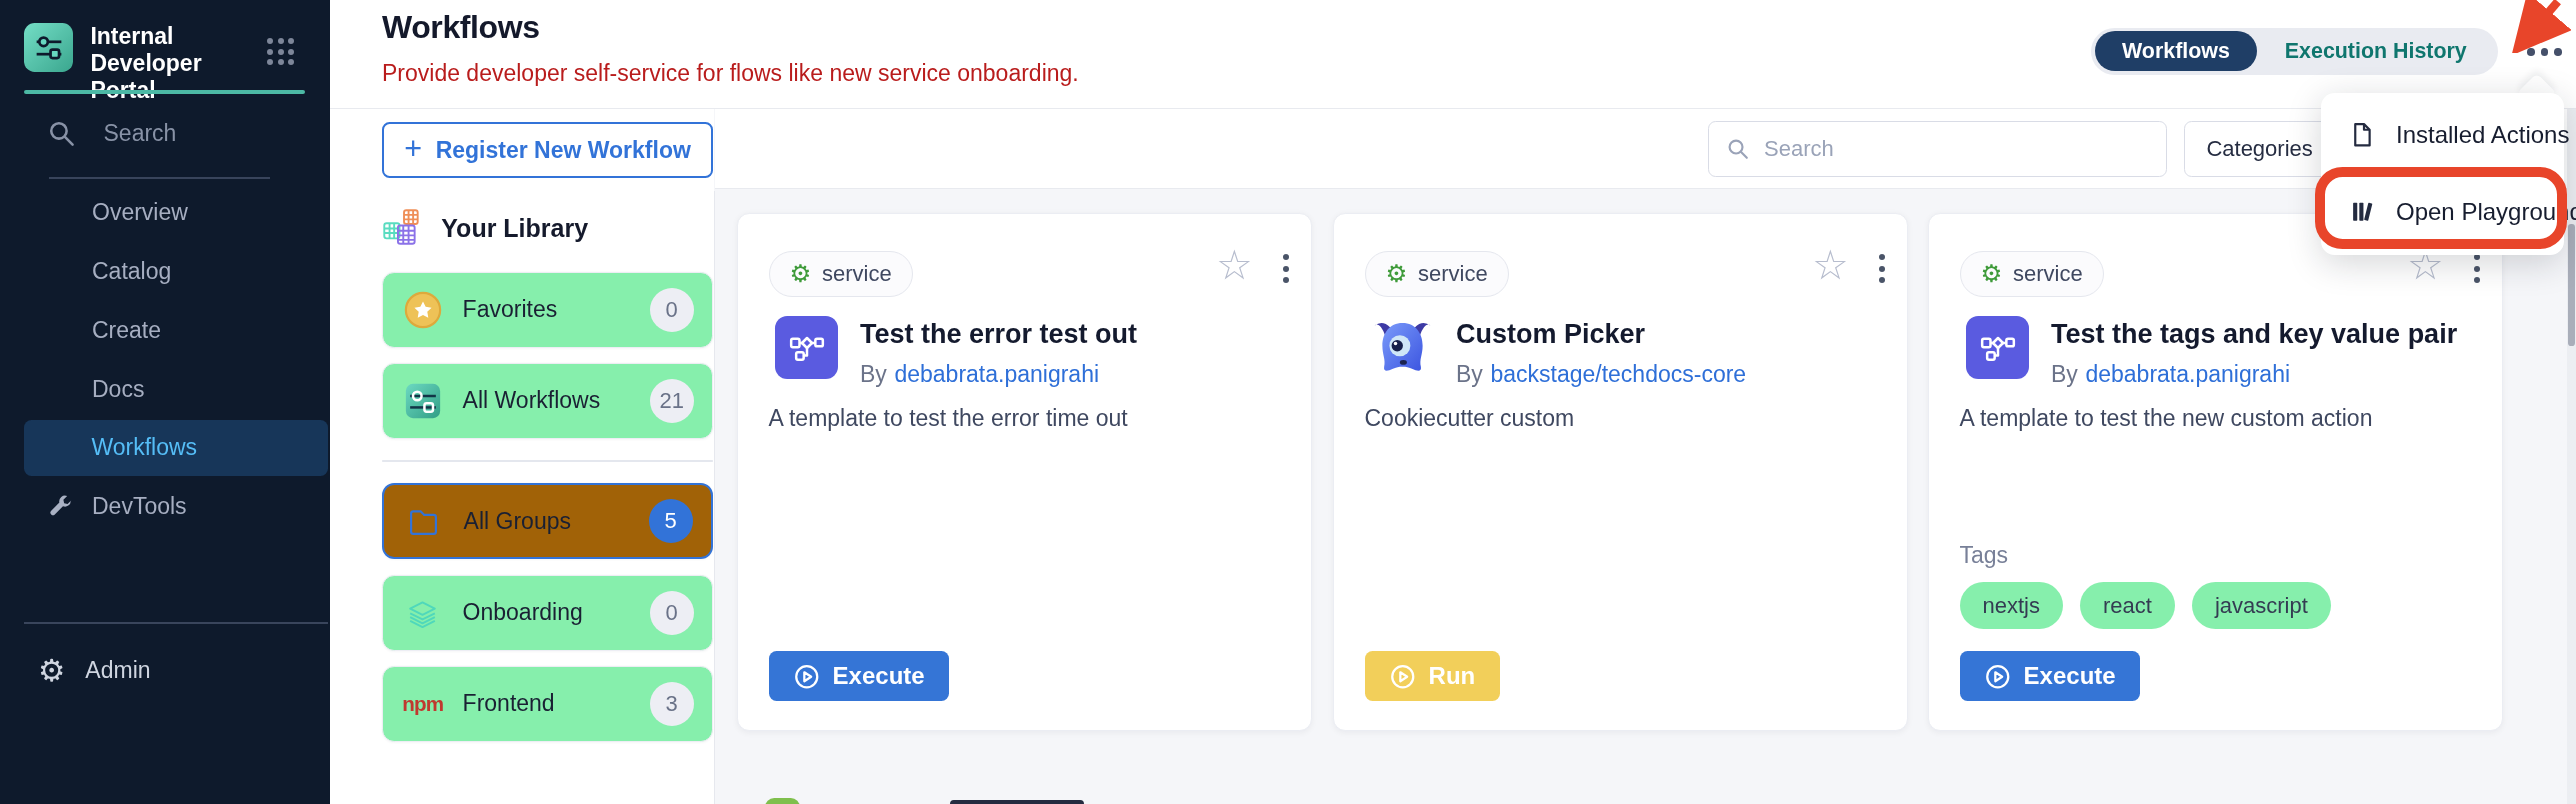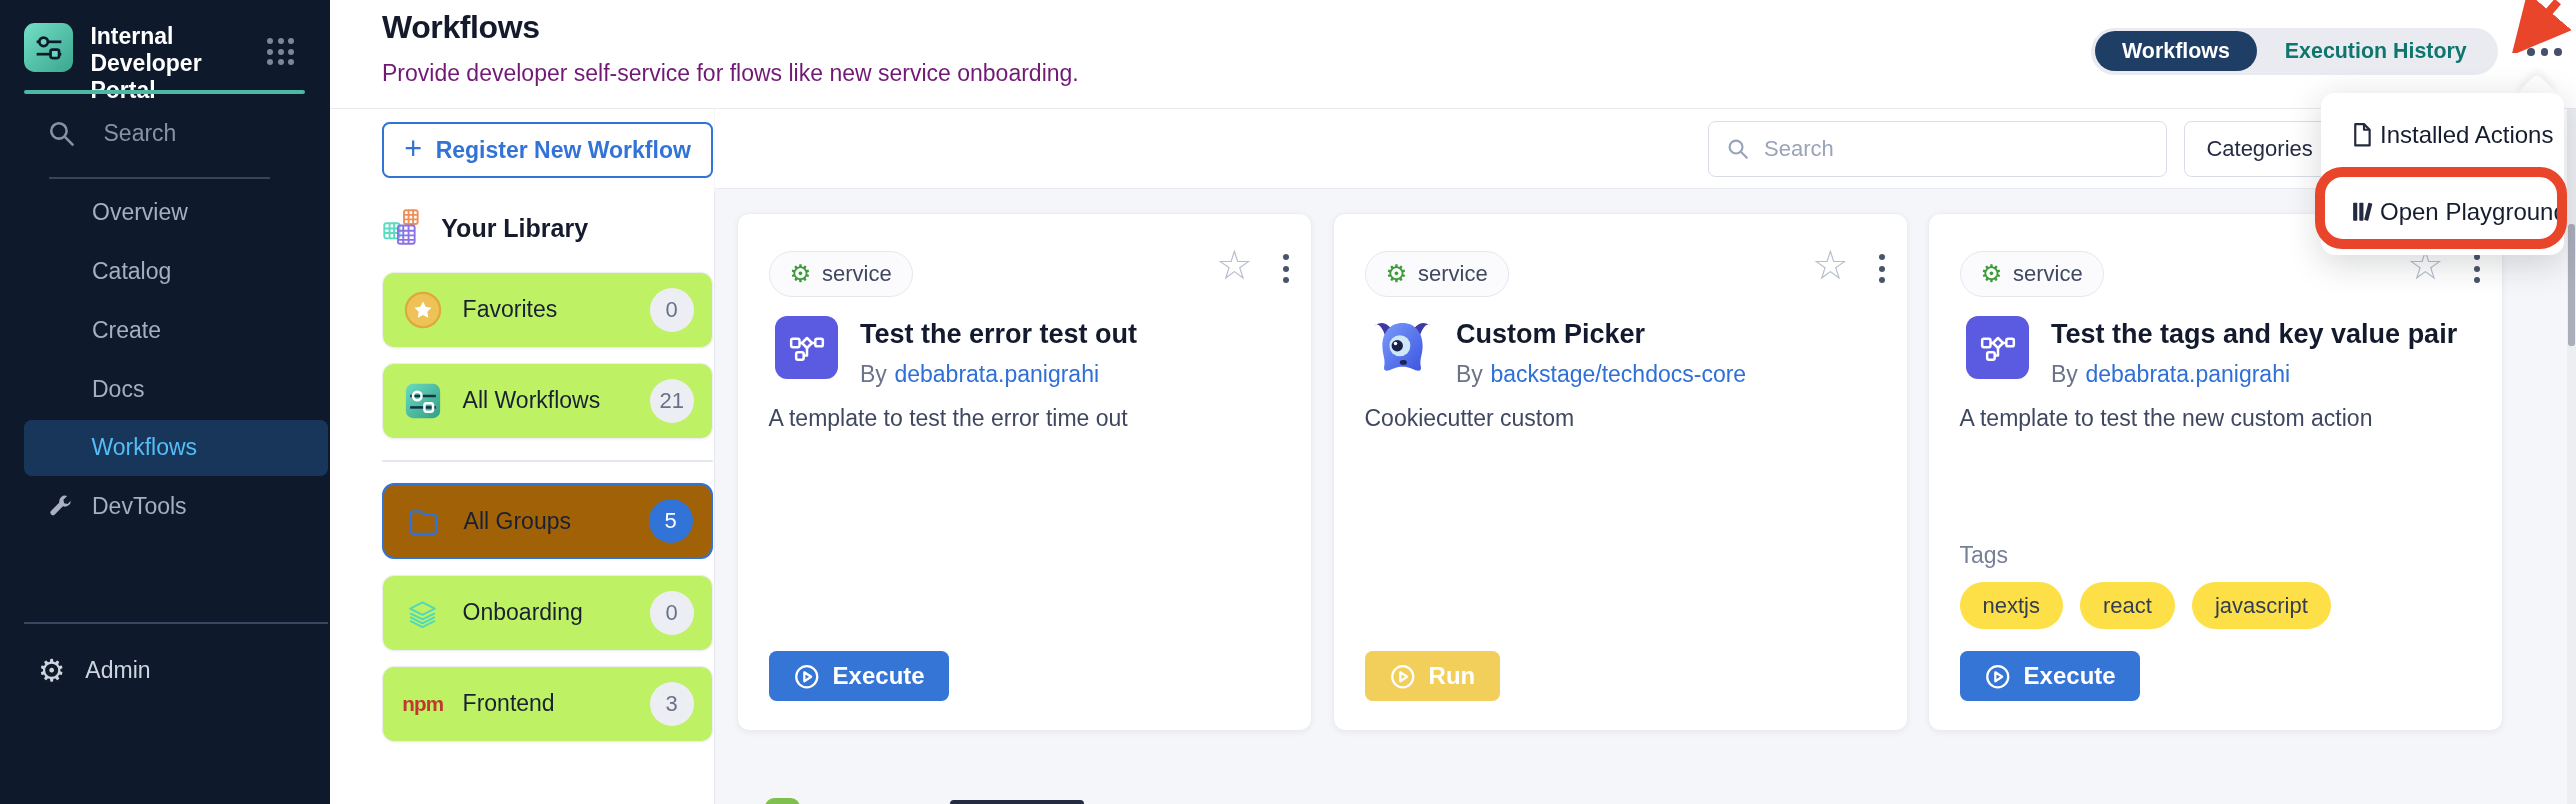--- a/index.html
+++ b/index.html
@@ -26,39 +26,39 @@
   .nav-item .wrench { position:absolute; left:46px; top:15.3px; }
   .side-bottom-rule { position:absolute; left:24.4px; top:622px; width:304px; height:1.5px; background:#39455c; }
   .admin { position:absolute; left:38px; top:655px; display:flex; align-items:center; gap:20px;
     color:#cfd5e0; font-size:23px; cursor:pointer; }
   .admin .gear-glyph { font-size:30.5px; line-height:1; color:#cfd5e0; }
 
   
   .main { position:absolute; left:330px; top:0; right:0; bottom:0; background:#f5f6f9; }
   .page-header { position:absolute; left:0; top:0; right:0; height:109px; background:#fff; border-bottom:0.8px solid #e8eaef; }
   .page-title { position:absolute; left:52px; top:9.2px; font-size:32px; font-weight:700; color:#14192b; letter-spacing:-0.4px; }
-  .page-subtitle { position:absolute; left:52px; top:60px; font-size:23px; color:#701a75; }
+  .page-subtitle { position:absolute; left:52px; top:60px; font-size:23px; color:#b91c1c; }
   .tabs { position:absolute; top:27.5px; right:78px; height:47px; background:#e9ebf1; border-radius:763px;
     display:flex; align-items:center; padding:3.8px; }
   .tab { padding:0 27.5px; height:40px; line-height:40px; font-size:21.4px; font-weight:700; border-radius:763px; color:#0f766e; cursor:pointer; }
   .tab.active { background:#1f3e66; color:#fff; }
   .dots-btn { position:absolute; left:2197px; top:48px; display:flex; gap:6.1px; cursor:pointer; }
   .dots-btn i { width:7.6px; height:7.6px; border-radius:50%; background:#45506a; }
 
   
   .left-col { position:absolute; left:0; top:109px; width:384px; bottom:0; background:#fff; overflow:hidden; }
   .col-divider { position:absolute; left:384px; top:191px; bottom:0; width:0.8px; background:#e6e8ee; }
   .register-btn { position:absolute; left:52px; top:13px; width:331px; height:56px; background:#fff;
     border:2.3px solid #3273d8; border-radius:7.6px; color:#3273d8; font-size:23px; font-weight:700;
     display:flex; align-items:center; justify-content:center; gap:13.7px; cursor:pointer; }
   .register-btn .plus { font-size:30.5px; font-weight:500; margin-top:-3.1px; }
   .library { position:absolute; left:52px; top:88px; width:331px; }
   .library-header { display:flex; align-items:center; gap:18.3px; margin:10.7px 0 23px;
     font-size:25px; font-weight:700; color:#151a2c; }
-  .lib-item { position:relative; height:76px; border:1.5px solid #edeef4; border-radius:12.2px; background:#bef264;
+  .lib-item { position:relative; height:76px; border:1.5px solid #edeef4; border-radius:12.2px; background:#86efac;
     display:flex; align-items:center; padding:0 18.3px; margin-bottom:15.3px;
     box-shadow:0 0.8px 2.3px rgba(20,25,40,.04); cursor:pointer; }
   .lib-icon { width:43px; display:flex; justify-content:center; align-items:center; }
   .lib-label { margin-left:18.3px; font-size:23px; color:#1a2033; font-weight:500; flex:1; }
   .lib-badge { min-width:44px; height:44px; border-radius:763px; background:#edeef4; color:#6a7288;
     font-size:22px; display:flex; align-items:center; justify-content:center; padding:0 9.2px; }
   .lib-item.selected { border:2.3px solid #3273d8; background:#a16207;justify-content:space-between; }
   .lib-item.selected .lib-badge { background:#3273d8; color:#fff; }
   .lib-divider { height:1.5px; background:#e4e7ee; margin:21.4px 0; border-radius:0.8px; }
   .npm-logo { font-size:20.6px; font-weight:800; color:#c0392f; letter-spacing:-0.8px; }
@@ -85,37 +85,37 @@
   .kebab i { width:6.1px; height:6.1px; border-radius:50%; background:#4a5468; }
   .card-icon { position:absolute; left:37px; top:102px; width:63px; height:63px; border-radius:12.2px;
     background:#5a5be0; display:flex; align-items:center; justify-content:center; }
   .card-icon.plain { background:transparent; }
   .card-title { position:absolute; left:122px; top:105px; width:428px; font-size:27px; font-weight:700; color:#141a2e; }
   .card-by { position:absolute; left:122px; top:147px; font-size:23px; color:#6b7389; }
   .card-by a { color:#2e6fd8; text-decoration:none; margin-left:7.6px; cursor:pointer; }
   .card-desc { position:absolute; left:30.5px; top:191px; width:512px; font-size:23px; color:#3f4860; }
   .tags-label { position:absolute; left:30.5px; top:328px; font-size:23px; color:#788098; }
   .tags { position:absolute; left:30.5px; top:368px; display:flex; gap:17px; }
-  .tag { height:47px; border-radius:763px; background:#fde047; display:flex; align-items:center;
+  .tag { height:47px; border-radius:763px; background:#86efac; display:flex; align-items:center;
     padding:8px 23px; font-size:22px; color:#343c52; }
   .card-btn { position:absolute; left:30.5px; top:437px; height:50px; border:none; border-radius:7.6px;
     display:flex; align-items:center; gap:12.2px; padding:0 24.4px; color:#fff; font-size:24px; font-weight:700; cursor:pointer; }
   .btn-blue { background:#3575d6; }
   .btn-yellow { background:#f2cf5a; }
 
   
   .clip-icon { position:absolute; left:50px; top:689px; width:35px; height:35px; border-radius:9.2px; background:#7fbf4d; }
   .clip-text { position:absolute; left:235px; top:691px; width:134px; height:21.4px; border-radius:3.8px; background:#242b40; }
 
   
   .menu-caret { position:absolute; left:2193px; top:79px; width:27.5px; height:27.5px; background:#fff;
     transform:rotate(45deg); border-radius:5.3px; box-shadow:-3.1px -3.1px 7.6px rgba(20,25,40,.07); z-index:59; }
   .menu-panel { position:absolute; left:1991px; top:93px; width:243px; height:162px; background:#fff;
     border-radius:13.7px; box-shadow:0 7.6px 34px rgba(20,25,40,.18); z-index:60; }
-  .menu-item { position:absolute; left:27.5px; display:flex; align-items:center; gap:4px;
+  .menu-item { position:absolute; left:27.5px; display:flex; align-items:center; gap:20px;
     font-size:24px; color:#171d2f; cursor:pointer; white-space:nowrap; }
   .menu-item.mi-0 { top:27.5px; }
   .menu-item.mi-1 { top:105px; }
   .red-ring { position:absolute; left:1985px; top:167px; width:252px; height:82px;
     border:10.7px solid #e8452a; border-radius:27.5px; z-index:70; pointer-events:none; }
   .red-arrow { position:absolute; left:2153px; top:0; z-index:80; pointer-events:none; }
 
   
   .scroll-track { position:absolute; right:0; top:109px; bottom:0; width:9.2px; background:#eceef2; }
   .scroll-thumb { position:absolute; right:1.5px; top:115px; width:6.1px; height:122px; background:#a9aeba; border-radius:3.1px; cursor:pointer; }

